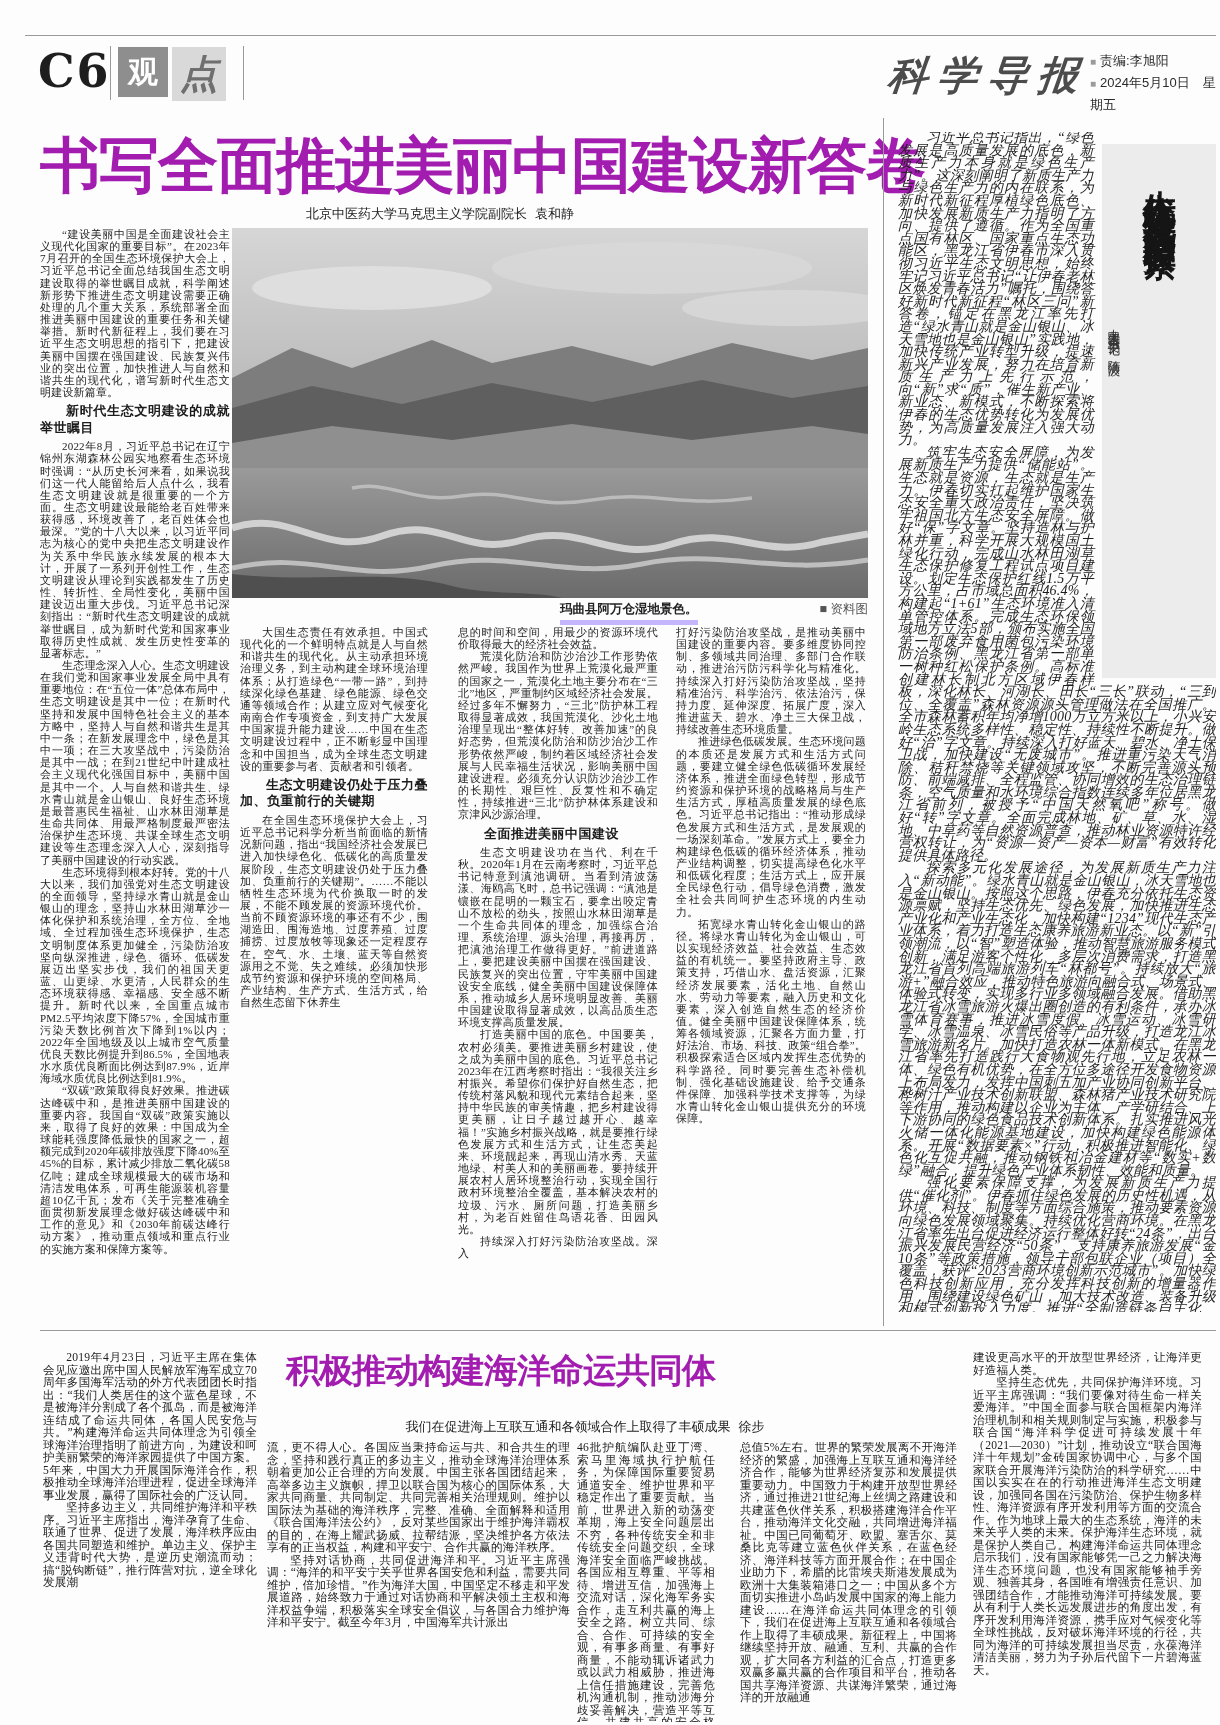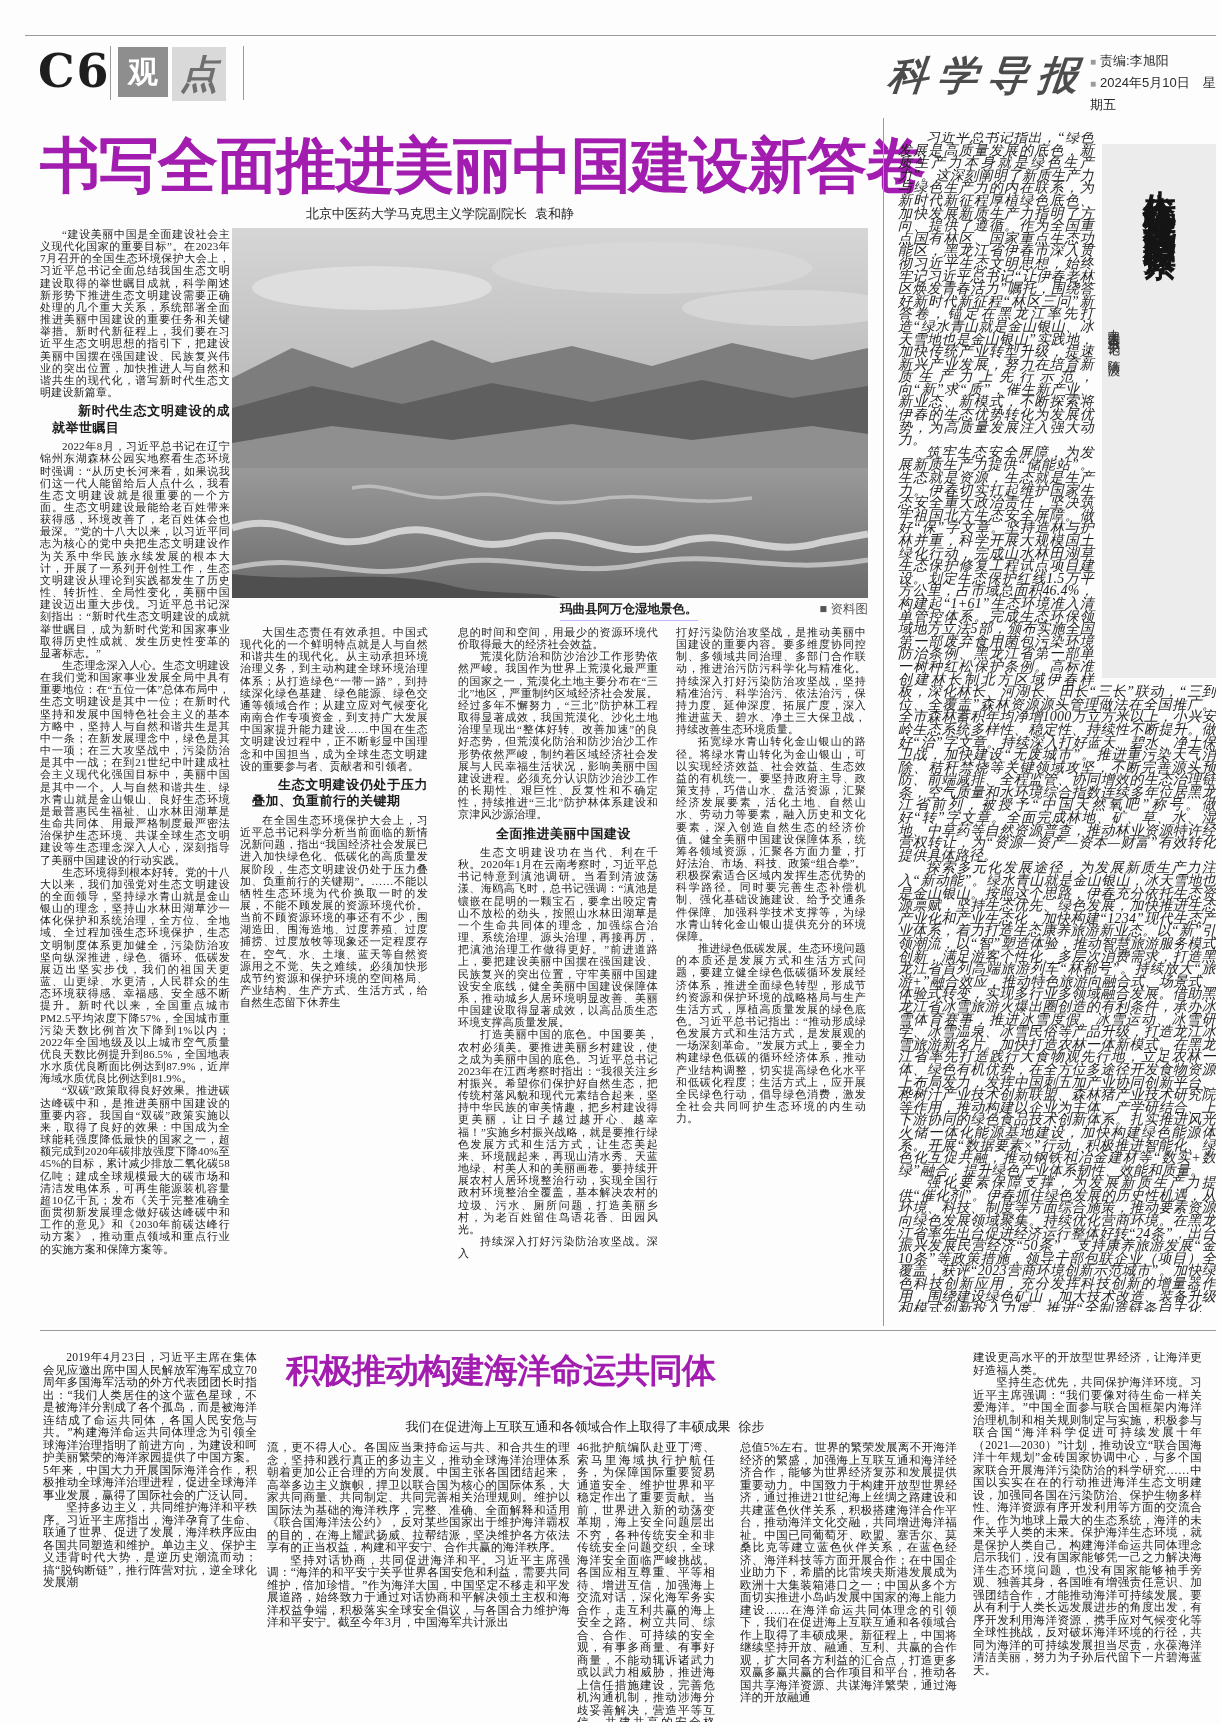--- a/index.html
+++ b/index.html
@@ -17,34 +17,34 @@
   .sq{color:#9b9b9b;font-size:10px;margin-right:4px;}
   
   .bighead{font-family:"Liberation Sans","DejaVu Sans",sans-serif;font-weight:900;color:#a21caf;
            letter-spacing:-1px;white-space:nowrap;}
   .byline{font-size:13px;color:#222;text-align:center;font-family:Liberation Mono, monospace;}
   
   .col{text-align:justify;overflow:hidden;color:#1c1c1c;}
   .col p{margin:0;text-indent:2em;font-size:11px;line-height:12.15px;letter-spacing:.2px;}
   .col p.noind{text-indent:0;}
   .col p.sub{font-family:"Liberation Sans",sans-serif;font-weight:700;font-size:13px;line-height:16.5px;
-             margin:5px 0 4px 12px;letter-spacing:.5px;}
+             margin:5px 0 4px 0;letter-spacing:.5px;}
   .bcol p{font-size:11.6px;line-height:12.5px;}
   
   .kai{font-style:italic;}
   .kai p{font-size:14px;line-height:12.6px;}
   .titlebox{position:relative;background:#ececec;}
   .vtitle{writing-mode:vertical-rl;text-orientation:upright;font-size:33px;font-weight:600;color:#151515;
           letter-spacing:4px;font-style:normal;margin:20px auto 0 auto;display:block;height:500px;}
   .vby{position:absolute;left:3px;top:175px;writing-mode:vertical-rl;text-orientation:upright;
        font-size:12.5px;color:#333;letter-spacing:2px;font-style:normal;}
   
   .caption{display:flex;justify-content:space-between;font-family:"Liberation Sans",sans-serif;
            font-size:12.5px;font-weight:700;color:#222;}
-  .caption .cap{border-bottom:1px solid #c4b5fd;padding-bottom:2px;}
+  .caption .cap{border-bottom:5px solid #c4b5fd;padding-bottom:2px;}
   .caption .credit{font-weight:400;color:#555;}
 </style>
 </head>
 <body>
 
 <div class="abs rule" style="left:25px;top:35px;width:1191px;height:1px;"></div>
 <div class="abs pageno" style="left:38px;top:44px;">C6</div>
 <div class="abs rule" style="left:110px;top:46px;width:1px;height:54px;"></div>
 <div class="abs secblock sec1" style="left:118px;top:47px;">
     <span>观</span>
@@ -109,22 +109,22 @@
 <div class="abs col" style="left:458px;top:626px;width:200px;height:694px;">
     <p class="noind">息的时间和空间，用最少的资源环境代价取得最大的经济社会效益。</p>
     <p>荒漠化防治和防沙治沙工作形势依然严峻。我国作为世界上荒漠化最严重的国家之一，荒漠化土地主要分布在“三北”地区，严重制约区域经济社会发展。经过多年不懈努力，“三北”防护林工程取得显著成效，我国荒漠化、沙化土地治理呈现出“整体好转、改善加速”的良好态势，但荒漠化防治和防沙治沙工作形势依然严峻，制约着区域经济社会发展与人民幸福生活状况，影响美丽中国建设进程。必须充分认识防沙治沙工作的长期性、艰巨性、反复性和不确定性，持续推进“三北”防护林体系建设和京津风沙源治理。</p>
     <p class="sub">全面推进美丽中国建设</p>
     <p>生态文明建设功在当代、利在千秋。2020年1月在云南考察时，习近平总书记特意到滇池调研。当看到清波荡漾、海鸥高飞时，总书记强调：“滇池是镶嵌在昆明的一颗宝石，要拿出咬定青山不放松的劲头，按照山水林田湖草是一个生命共同体的理念，加强综合治理、系统治理、源头治理，再接再厉，把滇池治理工作做得更好。”前进道路上，要把建设美丽中国摆在强国建设、民族复兴的突出位置，守牢美丽中国建设安全底线，健全美丽中国建设保障体系，推动城乡人居环境明显改善、美丽中国建设取得显著成效，以高品质生态环境支撑高质量发展。</p>
     <p>打造美丽中国的底色。中国要美，农村必须美。要推进美丽乡村建设，使之成为美丽中国的底色。习近平总书记2023年在江西考察时指出：“我很关注乡村振兴。希望你们保护好自然生态，把传统村落风貌和现代元素结合起来，坚持中华民族的审美情趣，把乡村建设得更美丽，让日子越过越开心、越幸福！”实施乡村振兴战略，就是要推行绿色发展方式和生活方式，让生态美起来、环境靓起来，再现山清水秀、天蓝地绿、村美人和的美丽画卷。要持续开展农村人居环境整治行动，实现全国行政村环境整治全覆盖，基本解决农村的垃圾、污水、厕所问题，打造美丽乡村，为老百姓留住鸟语花香、田园风光。</p>
     <p>持续深入打好污染防治攻坚战。深入</p>
   </div>
 <div class="abs col" style="left:676px;top:626px;width:190px;height:694px;">
     <p class="noind">打好污染防治攻坚战，是推动美丽中国建设的重要内容。要多维度协同控制、多领域共同治理、多部门合作联动，推进治污防污科学化与精准化。持续深入打好污染防治攻坚战，坚持精准治污、科学治污、依法治污，保持力度、延伸深度、拓展广度，深入推进蓝天、碧水、净土三大保卫战，持续改善生态环境质量。</p>
+    <p>推进绿色低碳发展。生态环境问题的本质还是发展方式和生活方式问题，要建立健全绿色低碳循环发展经济体系，推进全面绿色转型，形成节约资源和保护环境的战略格局与生产生活方式，厚植高质量发展的绿色底色。习近平总书记指出：“推动形成绿色发展方式和生活方式，是发展观的一场深刻革命。”发展方式上，要全力构建绿色低碳的循环经济体系，推动产业结构调整，切实提高绿色化水平和低碳化程度；生活方式上，应开展全民绿色行动，倡导绿色消费，激发全社会共同呵护生态环境的内生动力。</p>
     <p>拓宽绿水青山转化金山银山的路径。将绿水青山转化为金山银山，可以实现经济效益、社会效益、生态效益的有机统一。要坚持政府主导、政策支持，巧借山水、盘活资源，汇聚经济发展要素，活化土地、自然山水、劳动力等要素，融入历史和文化要素，深入创造自然生态的经济价值。健全美丽中国建设保障体系，统筹各领域资源，汇聚各方面力量，打好法治、市场、科技、政策“组合拳”。积极探索适合区域内发挥生态优势的科学路径。同时要完善生态补偿机制、强化基础设施建设、给予交通条件保障、加强科学技术支撑等，为绿水青山转化金山银山提供充分的环境保障。</p>
-    <p>推进绿色低碳发展。生态环境问题的本质还是发展方式和生活方式问题，要建立健全绿色低碳循环发展经济体系，推进全面绿色转型，形成节约资源和保护环境的战略格局与生产生活方式，厚植高质量发展的绿色底色。习近平总书记指出：“推动形成绿色发展方式和生活方式，是发展观的一场深刻革命。”发展方式上，要全力构建绿色低碳的循环经济体系，推动产业结构调整，切实提高绿色化水平和低碳化程度；生活方式上，应开展全民绿色行动，倡导绿色消费，激发全社会共同呵护生态环境的内生动力。</p>
   </div>
 
 <div class="abs rule" style="left:883px;top:118px;width:1px;height:1208px;"></div>
 <div class="abs col kai" style="left:898px;top:132px;width:318px;height:1180px;">
   <div class="titlebox" style="float:right;width:114px;height:534px;margin:12px 0 6px 8px;">
     <span class="vtitle">生态优势转化发展优势的路径探索</span>
     <span class="vby">中共伊春市委书记　隋洪波</span>
   </div>
   <div>
       <p>习近平总书记指出，“绿色发展是高质量发展的底色，新质生产力本身就是绿色生产力”。这深刻阐明了新质生产力与绿色生产力的内在联系，为新时代新征程厚植绿色底色、加快发展新质生产力指明了方向、提供了遵循。作为全国重点国有林区、国家重点生态功能区，黑龙江省伊春市深入贯彻习近平生态文明思想，始终牢记习近平总书记“让伊春老林区焕发青春活力”嘱托，围绕答好新时代新征程“林区三问”新答卷，锚定在黑龙江率先打造“绿水青山就是金山银山、冰天雪地也是金山银山”实践地，加快传统产业转型升级，提速新兴产业发展，努力在培育新质生产力上先行示范，向“新”求“质”，催生新产业、新业态、新模式，不断探索将伊春的生态优势转化为发展优势，为高质量发展注入强大动力。</p>

